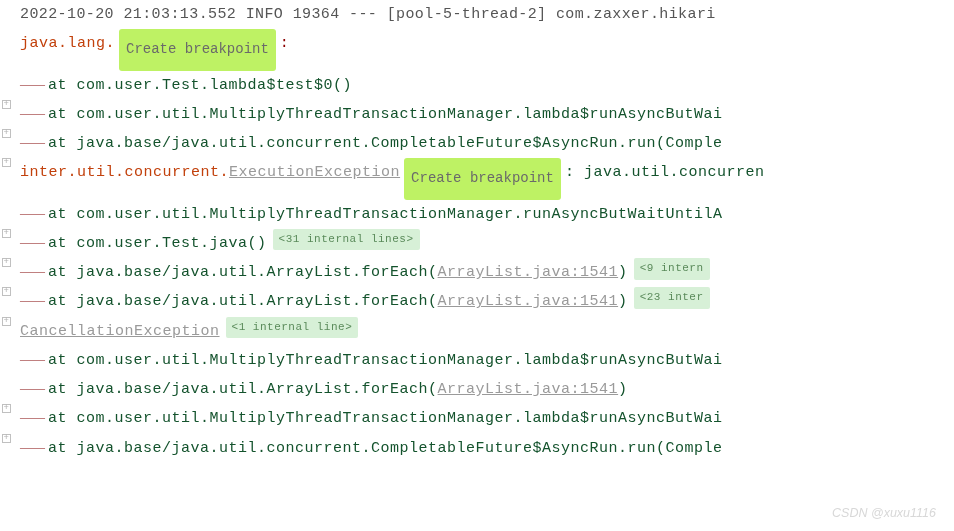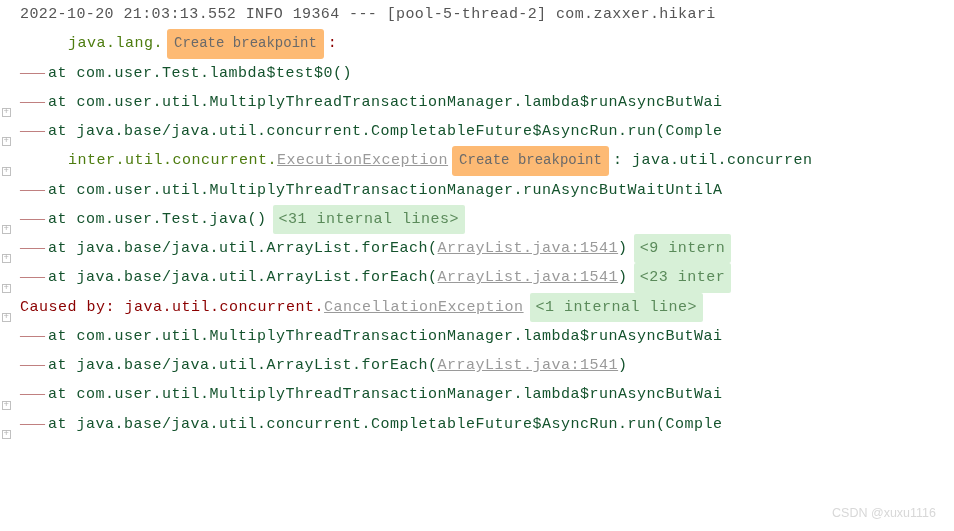--- a/index.html
+++ b/index.html
@@ -14,21 +14,21 @@
       color: #8b0000;
       line-height: 1.95;
       white-space: nowrap;
       overflow: hidden;
       width: 954px;
       height: 531px;
       letter-spacing: 0.5px;
     }
     .log-line {
       display: flex;
-      align-items: flex-end;
+      align-items: flex-start;
       padding-left: 2px;
     }
     .header {
       color: #555;
       letter-spacing: 0.4px;
     }
     .gutter {
       width: 18px;
       display: inline-flex;
       align-items: center;
@@ -51,69 +51,69 @@
     }
     .dash {
       color: #c08080;
       letter-spacing: -1px;
       margin-right: 4px;
     }
     .at {
       color: #14532d;
     }
     .pkg {
-      color: #4d7c0f;
-      margin-left: 48px;
+      color: #c2410c;
     }
     .link {
       color: #2560d8;
       text-decoration: underline;
       cursor: pointer;
     }
     .graylink {
       color: #9a9a9a;
       text-decoration: underline;
       cursor: pointer;
     }
     .badge {
-      background: #fdba74;
+      background: #bef264;
       color: #6a6a6a;
       border-radius: 3px;
-      padding: 1px 7px;
+      padding: 7px 7px;
       margin: 0 4px;
       font-size: 14px;
       cursor: pointer;
       display: inline-block;
       letter-spacing: 0px;
     }
     .fold {
       background: #d7f0d7;
       color: #5a8a5a;
       border-radius: 2px;
       padding: 0px 6px;
       margin-left: 6px;
-      font-size: 15px;
+      font-size: 11px;
       cursor: pointer;
       display: inline-block;
       letter-spacing: 0.5px;
     }
     .msg-cn {
       color: #8b0000;
     }
     .caused {
       color: #8b0000;
     }
     .watermark {
       position: absolute;
       right: 18px;
       bottom: 6px;
       color: #d8d8d8;
       font-size: 12.5px;
       font-family: sans-serif;
       letter-spacing: 0px;
+      font-style: italic;
     }
     .sep {
       color: #8b0000;
     }
   </style>
 </head>
 <body>
 
 <div class="log-line">
   <span class="gutter"></span>
@@ -195,21 +195,20 @@
   <span class="at">at java.base/java.util.ArrayList.forEach(</span>
     <span class="graylink">ArrayList.java:1541</span>
     <span class="at">)</span>
   <span class="fold">&lt;23 inter</span>
 </div>
 
 <div class="log-line">
   <span class="gutter">
       <span class="gutter-icon">+</span>
     </span>
-  <span class="caused">Caused by: java.util.concurrent.</span>
     <span class="graylink">CancellationException</span>
   <span class="fold">&lt;1 internal line&gt;</span>
 </div>
 
 <div class="log-line">
   <span class="gutter"></span>
   <span class="dash">———</span>
   <span class="at">at com.user.util.MultiplyThreadTransactionManager.lambda$runAsyncButWai</span>
 </div>
 

